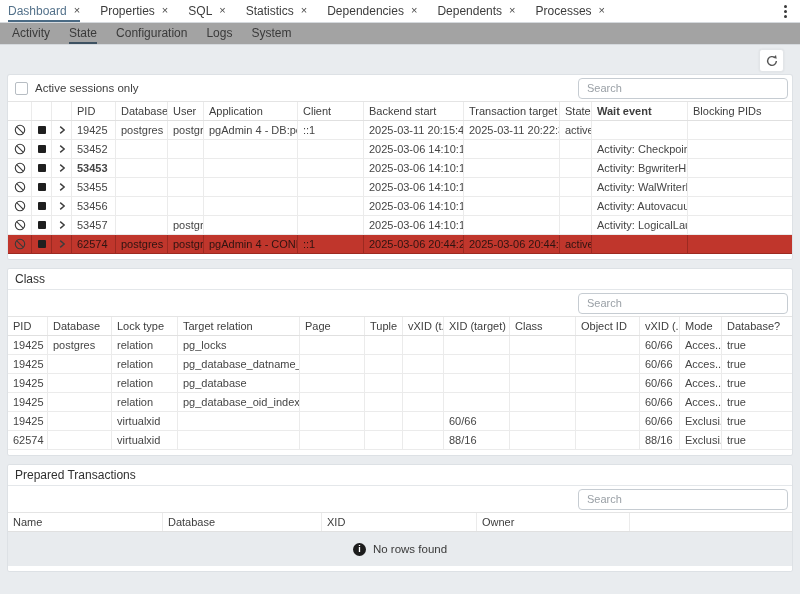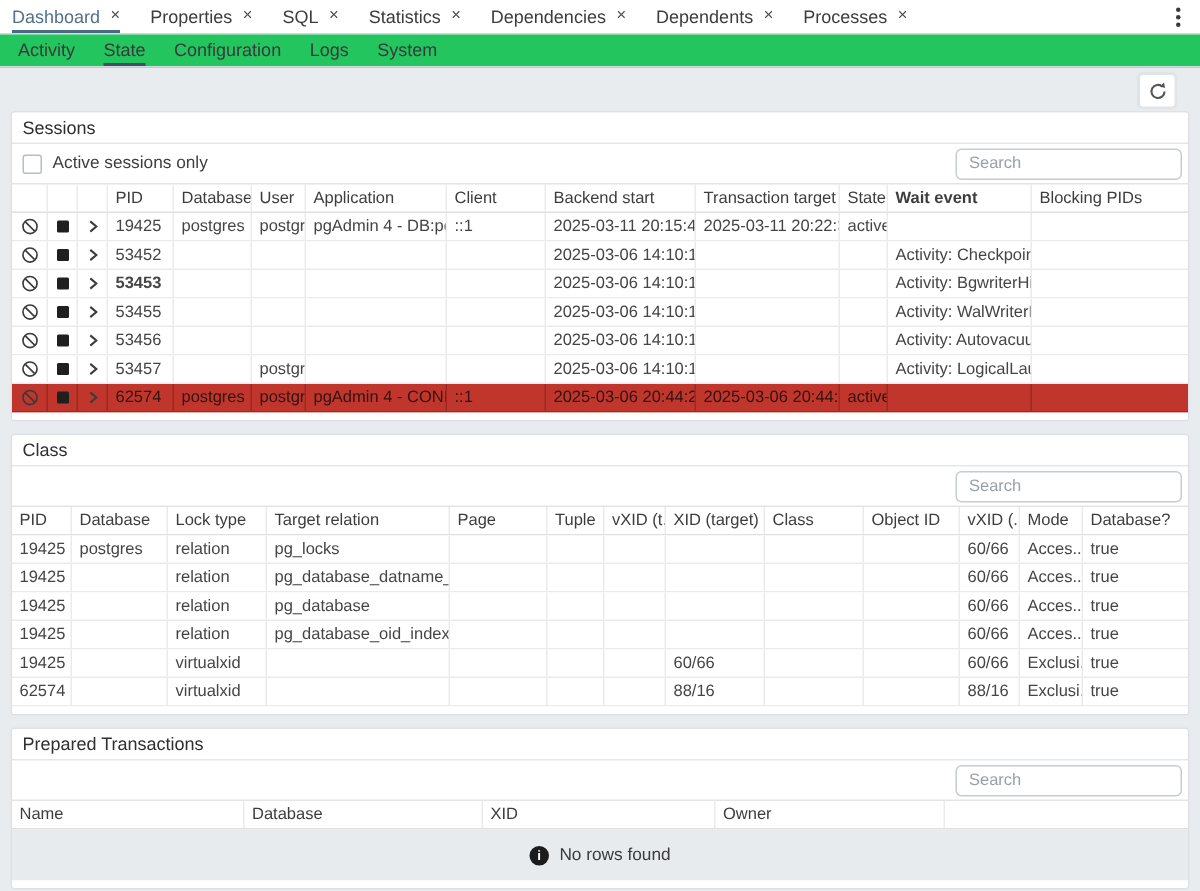--- a/index.html
+++ b/index.html
@@ -9,35 +9,35 @@
 
   
   .tabbar { height:23px; background:#fff; border-bottom:1px solid #d5d9dd; display:flex; align-items:stretch; padding-left:8px; }
   .tab { display:flex; align-items:center; margin-right:20px; cursor:pointer; font-size:12px; color:#3c3c3c; border-bottom:2px solid transparent; padding-top:1px; }
   .tab.active { color:#53718a; border-bottom-color:#4a6a84; }
   .tab .close-x { margin-left:7px; font-size:11px; color:#4a4a4a; line-height:1; }
   .kebab { margin-left:auto; margin-right:10px; display:flex; flex-direction:column; justify-content:center; gap:2px; padding:0 3px; cursor:pointer; }
   .kebab i { width:3px; height:3px; border-radius:50%; background:#3a3a3a; display:block; }
 
   
-  .subtabbar { height:22px; background:#22c55e; border-bottom:1px solid #d5d9dd; display:flex; align-items:stretch; padding-left:12px; }
+  .subtabbar { height:22px; background:#a3a3a3; border-bottom:1px solid #d5d9dd; display:flex; align-items:stretch; padding-left:12px; }
   .subtab { display:flex; align-items:center; margin-right:19px; font-size:12px; color:#3a3a3a; cursor:pointer; border-bottom:2px solid transparent; padding-top:1px; }
   .subtab.active { border-bottom-color:#3d5161; }
 
   
   .content { padding:4px 8px 0 8px; }
   .refresh-row { height:26px; display:flex; justify-content:flex-end; align-items:flex-start; padding-right:8px; }
   .refresh-btn { width:25px; height:23px; background:#fff; border:1px solid #e2e5e8; border-radius:3px; display:flex; align-items:center; justify-content:center; cursor:pointer; box-shadow:0 0 2px rgba(0,0,0,.08); }
 
   .panel { background:#fff; box-shadow:0 0 0 1px #dde1e5; border-radius:2px; margin-bottom:10px; overflow:hidden; }
   .panel-header { height:21px; line-height:21px; padding-left:7px; font-size:12px; color:#2f2f2f; border-bottom:1px solid #e4e7ea; background:#fff; }
   .panel-toolbar { height:26px; display:flex; align-items:center; padding:0 4px 0 7px; }
   .chk-wrap { display:flex; align-items:center; gap:7px; font-size:11.5px; color:#3e3e3e; }
   .chk { width:13px; height:13px; border:1px solid #b7bdc3; border-radius:2px; background:#fff; cursor:pointer; }
-  .search { margin-left:auto; width:151px; height:21px; border:1px solid #c6ccd2; border-radius:4px; font-size:11px; padding:0 8px; color:#333; font-family:"Liberation Sans",sans-serif; outline:none; }
+  .search { margin-left:auto; width:210px; height:21px; border:1px solid #c6ccd2; border-radius:4px; font-size:11px; padding:0 8px; color:#333; font-family:"Liberation Sans",sans-serif; outline:none; }
   .search::placeholder { color:#9aa0a6; }
 
   
   .grid { width:100%; font-size:11px; color:#454545; }
   .tr { display:flex; height:19px; line-height:18px; border-bottom:1px solid #ebebeb; background:#fff; }
   .tr.head { height:20px; line-height:19px; color:#3d3d3d; border-top:1px solid #e4e4e4; border-bottom:1px solid #e0e0e0; }
   .td { padding:0 5px; white-space:nowrap; overflow:hidden; border-right:1px solid #ebebeb; flex:none; }
   .td.last { flex:1; border-right:none; }
   .td.icon-cell { display:flex; align-items:center; justify-content:center; padding:0; cursor:pointer; }
   .tr.hl { background:var(--danger-bg); color:var(--danger-text); border-bottom-color:var(--danger-border); }
@@ -105,21 +105,20 @@
     <div class="refresh-row">
       <div class="refresh-btn">
         <svg width="14" height="14" viewBox="0 0 16 16">
           <path d="M13 8a5 5 0 1 1-1.6-3.7" fill="none" stroke="#555" stroke-width="1.6"></path>
           <polygon points="12.6,1.2 13.4,5.4 9.4,4.2" fill="#555"></polygon>
         </svg>
       </div>
     </div>
 
     <div class="panel">
-      <div class="panel-header">Sessions</div>
       <div class="panel-toolbar">
         <div class="chk-wrap">
           <span class="chk"></span>
           <span>Active sessions only</span>
         </div>
         <input class="search" type="text" placeholder="Search" style="">
       </div>
       <div class="grid" id="sessions-grid">
           <div class="tr head">
             <div class="td" style="width: 24px;"></div>

